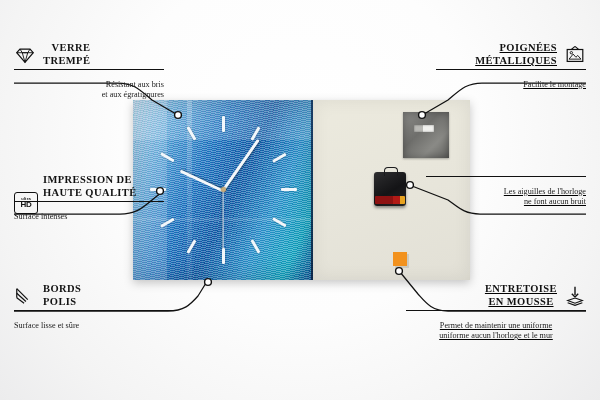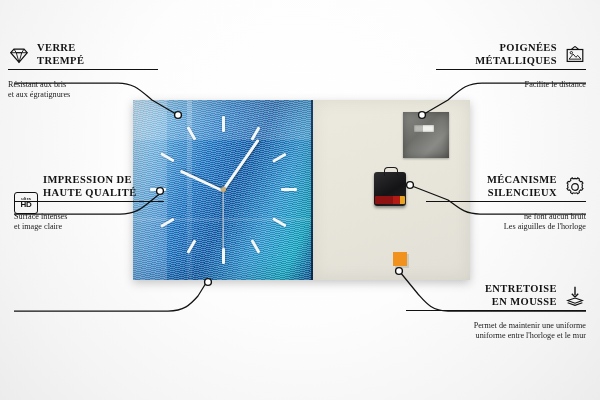--- a/index.html
+++ b/index.html
@@ -91,21 +91,21 @@
   .ic{width:22px;height:22px;flex:0 0 22px;color:#111;}
   .ic svg{display:block;width:22px;height:22px;}
   .hdbox{
     width:22px;height:20px;border:1.4px solid #111;border-radius:3px;
     display:flex;flex-direction:column;align-items:center;justify-content:center;
     font-family:"Liberation Sans",sans-serif;line-height:1;margin-top:16px;
   }
   .hdbox i{font-style:normal;font-size:4px;font-weight:bold;letter-spacing:.2px;}
   .hdbox b{font-size:8px;letter-spacing:-.3px;}
   .leftc{text-align:left;}
-  .rightc{text-align:right;}
+  .rightc{text-align:right;text-decoration:underline;}
   .rightc .row{justify-content:flex-end;}
   svg.leader{position:absolute;left:0;top:0;width:600px;height:400px;pointer-events:none;}
 </style>
 </head>
 <body>
 
 <div id="stage">
 
   <div class="photo">
 
@@ -150,21 +150,21 @@
     <g fill="#ffffff" stroke="#111" stroke-width="1.4">
       <circle cx="178" cy="115" r="3.4"></circle>
       <circle cx="160" cy="191" r="3.4"></circle>
       <circle cx="208" cy="282" r="3.4"></circle>
       <circle cx="422" cy="115" r="3.4"></circle>
       <circle cx="410" cy="185" r="3.4"></circle>
       <circle cx="399" cy="271" r="3.4"></circle>
     </g>
   </svg>
 
-  <div class="callout leftc" style="left:8px;top:42px;width:150px;">
+  <div class="callout leftc" style="left:14px;top:42px;width:150px;text-align:right;">
     <div class="row">
       <span class="ic">
         <svg viewBox="0 0 24 24">
             <path d="M3 9.5 L6.5 5.5 H17.5 L21 9.5 L12 20 Z" fill="none" stroke="currentColor" stroke-width="1.3"></path>
             <path d="M3 9.5 H21 M6.5 5.5 L9 9.5 L12 20 L15 9.5 L17.5 5.5 M9 9.5 H15" fill="none" stroke="currentColor" stroke-width="1"></path>
           </svg>
       </span>
       <span class="ttl">
         <span>VERRE</span><br>
         <span>TREMPÉ</span>
@@ -186,80 +186,89 @@
         </span>
       </span>
       <span class="ttl">
         <span>IMPRESSION DE</span><br>
         <span>HAUTE QUALITÉ</span>
       </span>
     </div>
     <div class="rule"></div>
     <div class="desc">
       <div>Surface intenses</div>
-      <div>et image claire</div>
-    </div>
-  </div>
-
+    </div>
+  </div>
+
+  <div class="callout leftc" style="left:14px;top:283px;width:160px;">
+    <div class="row">
+      <span class="ic">
+        <svg viewBox="0 0 24 24">
+            <g stroke="currentColor" stroke-width="1.3" fill="none">
+              <path d="M3 4 L15 16"></path>
+              <path d="M3 9 L13 18"></path>
+              <path d="M3 14 L11 20"></path>
+              <path d="M3 4 L3 14"></path>
+            </g>
+          </svg>
+      </span>
+      <span class="ttl">
+        <span>BORDS</span><br>
+        <span>POLIS</span>
+      </span>
+    </div>
+    <div class="rule"></div>
+    <div class="desc">
+      <div>Surface lisse et sûre</div>
+    </div>
+  </div>
 
   <div class="callout rightc" style="left:436px;top:42px;width:150px;">
     <div class="row">
       <span class="ttl">
         <span>POIGNÉES</span><br>
         <span>MÉTALLIQUES</span>
       </span>
       <span class="ic">
         <svg viewBox="0 0 24 24">
             <rect x="3.5" y="6" width="17" height="13" fill="none" stroke="currentColor" stroke-width="1.3"></rect>
             <path d="M12 2.5 L16 6 M12 2.5 L8 6" fill="none" stroke="currentColor" stroke-width="1.1"></path>
             <path d="M5.5 16.5 L10 11 L13 14.5 L15 12.5 L18.5 16.5 Z" fill="none" stroke="currentColor" stroke-width="1"></path>
             <circle cx="8" cy="9.5" r="1.3" fill="none" stroke="currentColor" stroke-width="1"></circle>
           </svg>
       </span>
     </div>
     <div class="rule"></div>
     <div class="desc">
-      <div>Facilite le distance</div>
+      <div>Facilite le montage</div>
     </div>
   </div>
 
   <div class="callout rightc" style="left:426px;top:174px;width:160px;">
-    <div class="row">
-      <span class="ttl">
-        <span>MÉCANISME</span><br>
-        <span>SILENCIEUX</span>
-      </span>
-      <span class="ic">
-        <svg viewBox="0 0 24 24">
-            <path d="M12 2.6l2.1.5.9-1.1 1.8 1.3-.3 1.4 1.5 1.5 1.4-.3 1.3 1.8-1.1.9.5 2.1-.5 2.1 1.1.9-1.3 1.8-1.4-.3-1.5 1.5.3 1.4-1.8 1.3-.9-1.1-2.1.5-2.1-.5-.9 1.1-1.8-1.3.3-1.4-1.5-1.5-1.4.3-1.3-1.8 1.1-.9-.5-2.1.5-2.1-1.1-.9 1.3-1.8 1.4.3 1.5-1.5-.3-1.4 1.8-1.3.9 1.1z" fill="none" stroke="currentColor" stroke-width="1.2"></path>
-            <circle cx="12" cy="12" r="3.6" fill="none" stroke="currentColor" stroke-width="1.3"></circle>
-          </svg>
-      </span>
-    </div>
-    <div class="rule"></div>
-    <div class="desc">
+    <div class="rule"></div>
+    <div class="desc">
+      <div>Les aiguilles de l'horloge</div>
       <div>ne font aucun bruit</div>
-      <div>Les aiguilles de l'horloge</div>
-    </div>
-  </div>
-
-  <div class="callout rightc" style="left:406px;top:283px;width:180px;">
+    </div>
+  </div>
+
+  <div class="callout rightc" style="left:406px;top:283px;width:180px;text-align:center;">
     <div class="row">
       <span class="ttl">
         <span>ENTRETOISE</span><br>
         <span>EN MOUSSE</span>
       </span>
       <span class="ic">
         <svg viewBox="0 0 24 24">
             <path d="M12 2 L12 11 M12 13 L8.5 9.5 M12 13 L15.5 9.5" fill="none" stroke="currentColor" stroke-width="1.5"></path>
             <path d="M12 14.2 L20 17 L12 19.8 L4 17 Z" fill="none" stroke="currentColor" stroke-width="1.2"></path>
             <path d="M4 19.4 L12 22.2 L20 19.4" fill="none" stroke="currentColor" stroke-width="1.2"></path>
           </svg>
       </span>
     </div>
     <div class="rule"></div>
     <div class="desc">
       <div>Permet de maintenir une uniforme</div>
-      <div>uniforme entre l'horloge et le mur</div>
+      <div>uniforme aucun l'horloge et le mur</div>
     </div>
   </div>
 
 </div>
 
 </body></html>

